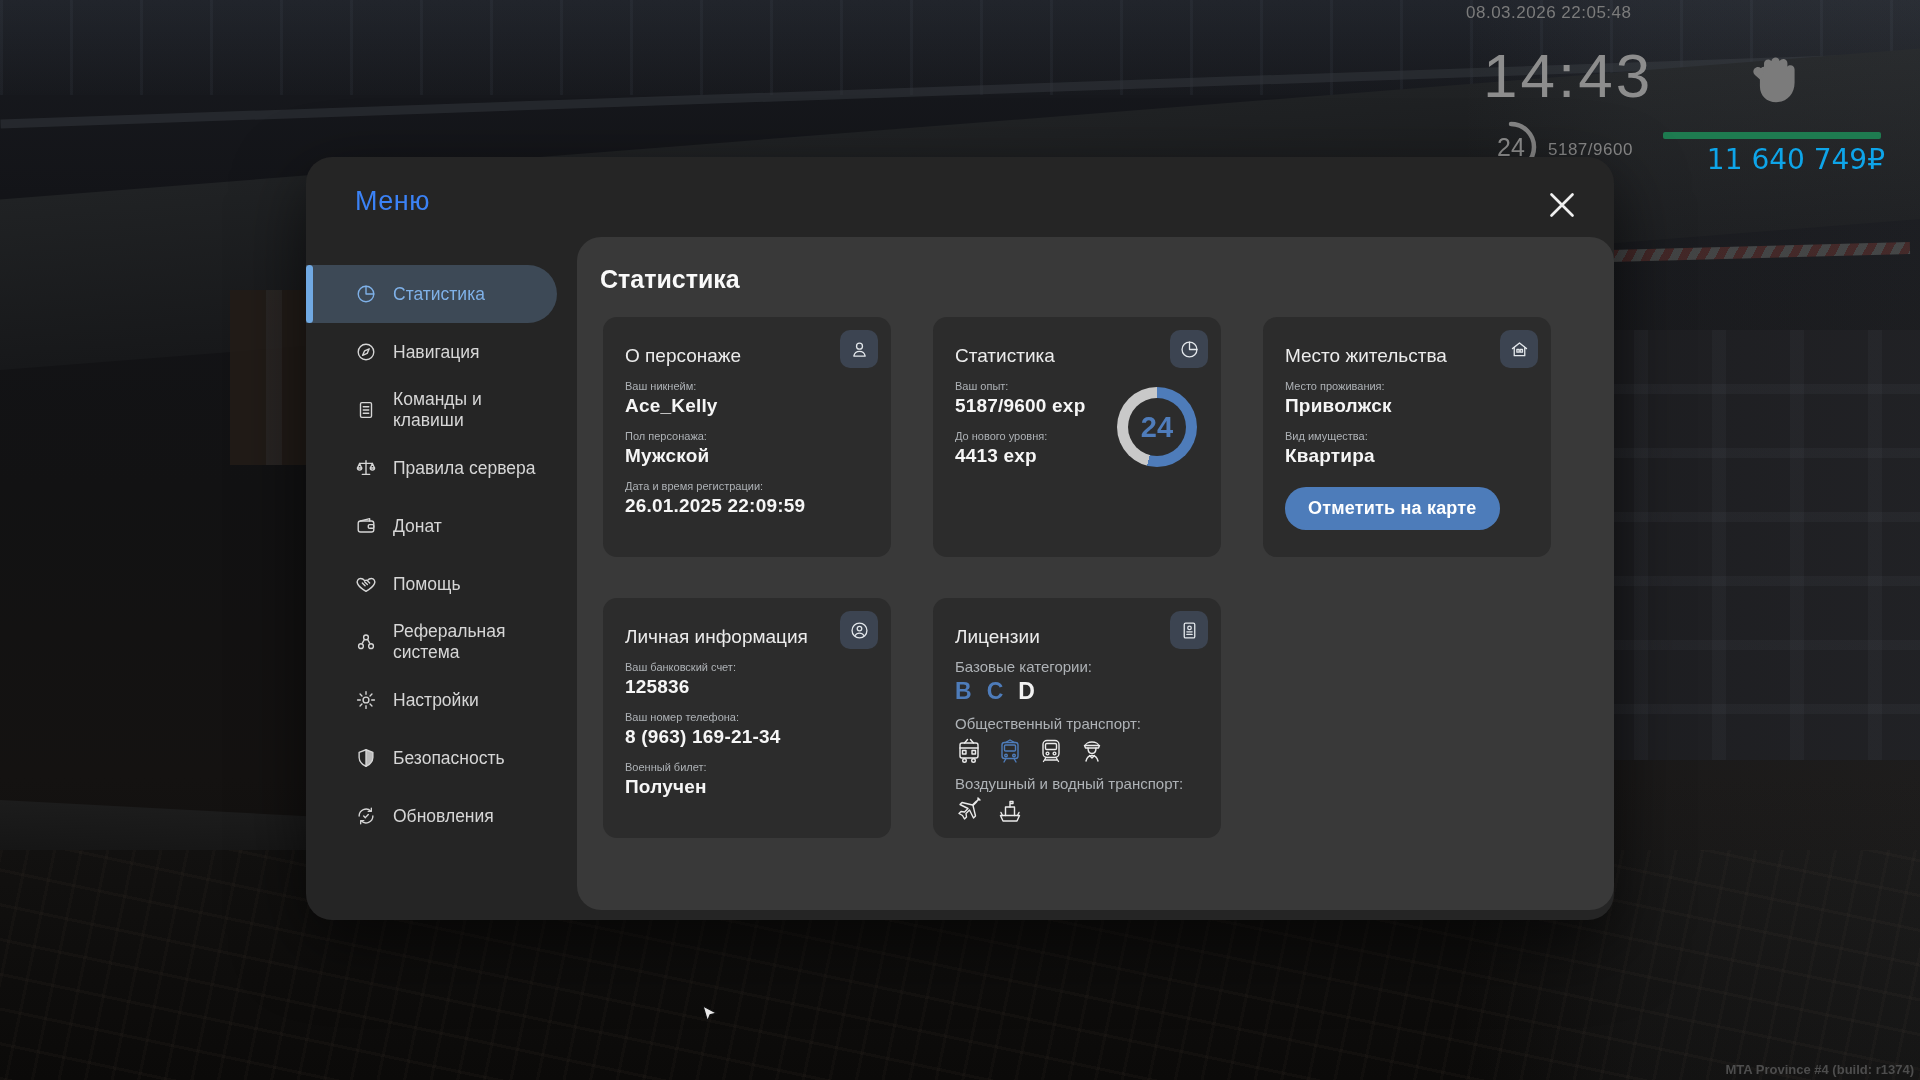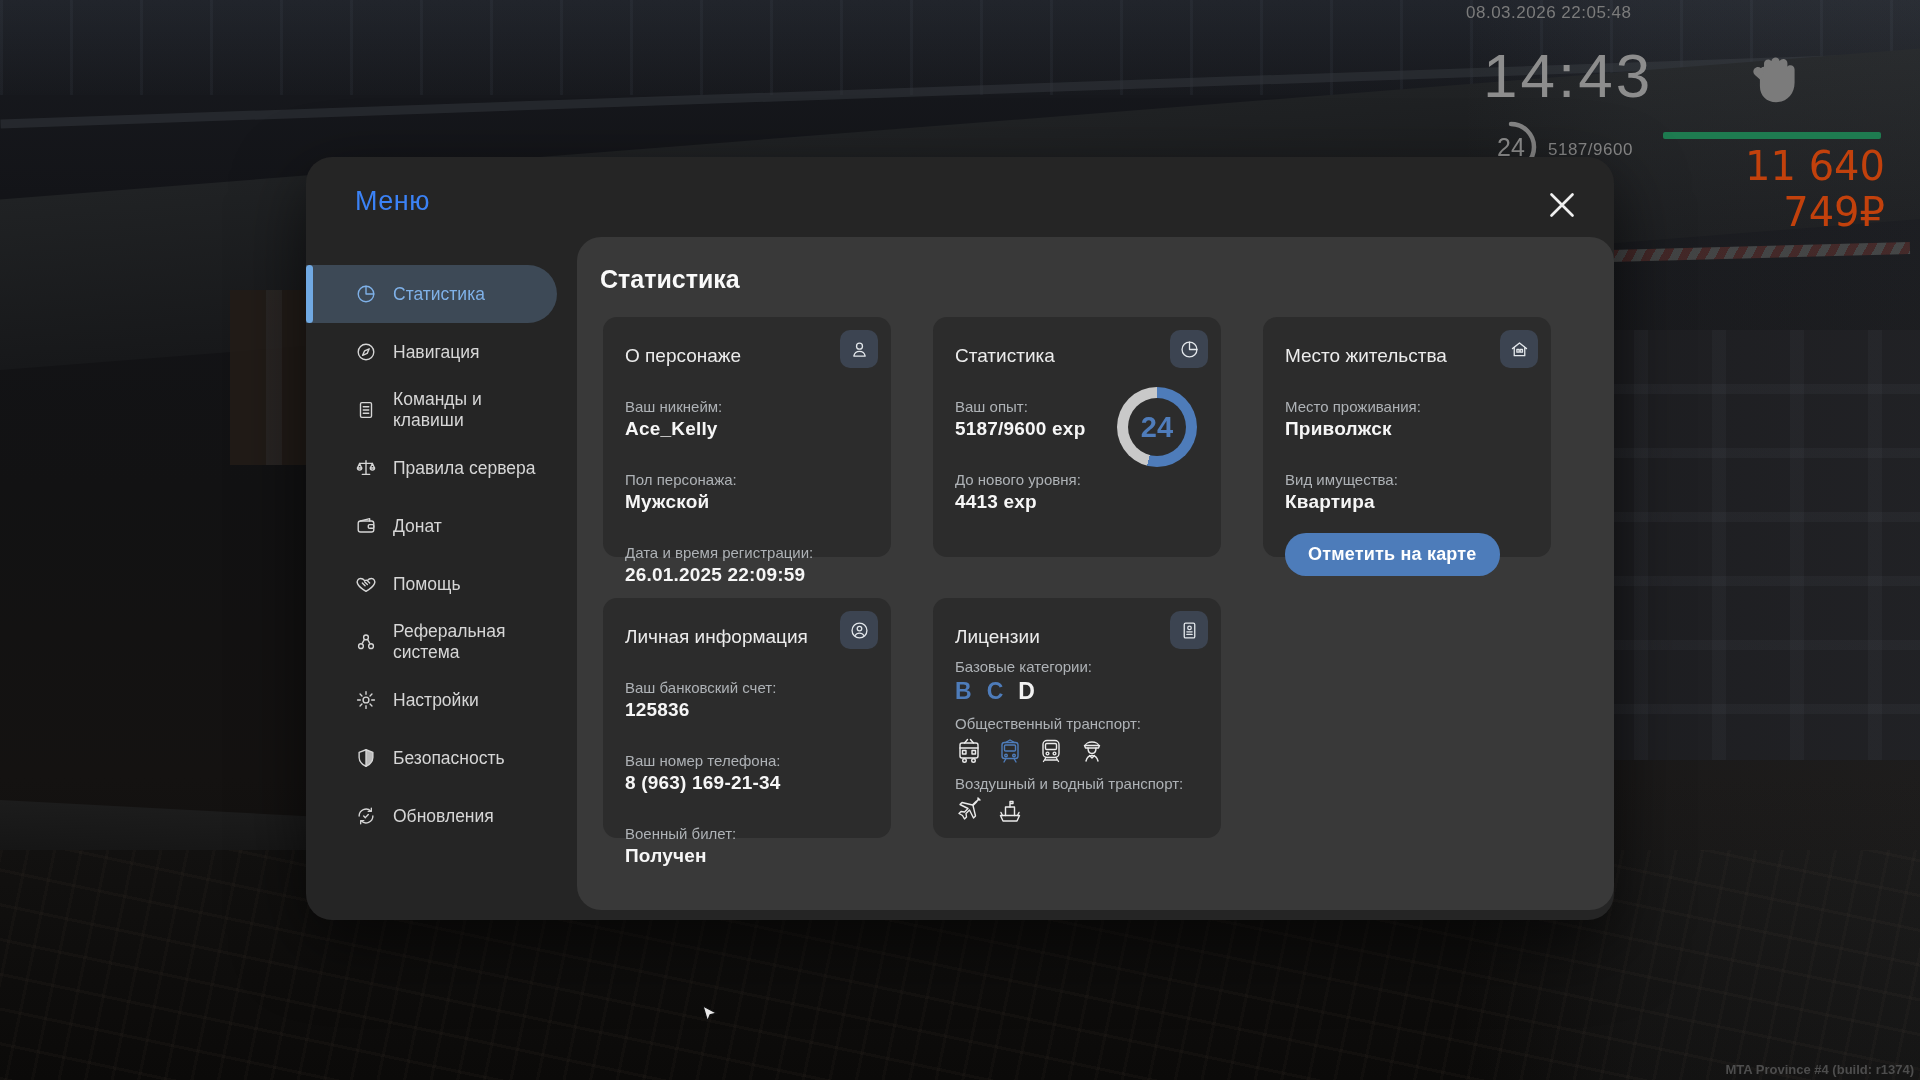--- a/index.html
+++ b/index.html
@@ -34,21 +34,21 @@
 
   
   #hud-date { left:1466px; top:3px; font-size:17px; color:#7b7b7b; letter-spacing:.5px; }
   #hud-time { left:1483px; top:40px; font-size:62px; color:#8d8d8d; letter-spacing:3px; }
   #hud-fist { left:1748px; top:48px; width:52px; height:62px; color:#7b7b7b; }
   #hud-ring { left:1484px; top:120px; width:54px; height:54px; }
   #hud-ring .lvl { position:absolute; inset:0; display:flex; align-items:center; justify-content:center;
     font-size:25px; color:#8f8f8f; }
   #hud-exp { left:1548px; top:140px; font-size:17px; color:#888; letter-spacing:.5px; }
   #hud-moneybar { left:1663px; top:132px; width:218px; height:7px; border-radius:2px; }
-  #hud-money { left:1645px; top:143px; width:240px; text-align:right; font-size:40px; color:#c2410c;
+  #hud-money { left:1645px; top:143px; width:240px; text-align:right; font-size:28px; color:#0ea5e9;
     font-family:"DejaVu Sans","Liberation Sans",sans-serif; }
   #watermark { right:6px; bottom:3px; font-size:13px; font-weight:bold; color:#4d4d4d;padding-left:36px; }
 
   
   #menu-panel { left:306px; top:157px; width:1308px; height:763px; background:#252525;
     border-radius:26px; box-shadow:0 25px 70px rgba(0,0,0,.6); }
   #menu-title { left:49px; top:29px; font-size:27px; font-weight:normal; color:#3b82f6; letter-spacing:.5px; }
   #close-btn { right:34px; top:30px; width:36px; height:36px; color:#efefef; cursor:pointer; }
   #close-btn svg { width:100%; height:100%; }
 
@@ -64,21 +64,21 @@
   #content { left:271px; top:80px; width:1037px; height:673px; background:#393939; border-radius:24px; }
   #content-heading { left:23px; top:28px; font-size:25px; font-weight:bold; color:#fafafa; }
   #cards { left:26px; top:80px; display:grid; grid-template-columns:repeat(3,288px);
     grid-auto-rows:240px; column-gap:42px; row-gap:41px; }
 
   .card { background:#2c2c2c; border-radius:14px; padding:20px 22px; position:relative; }
   .card-title { font-size:19px; color:#ececec; margin-top:8px; }
   .badge { position:absolute; top:13px; right:13px; width:38px; height:38px; border-radius:10px;
     background:#3c4451; display:flex; align-items:center; justify-content:center; color:#e2e6ea; }
   .badge svg { width:21px; height:21px; }
-  .flabel { font-size:15px; color:#aeb2b6; margin-top:31px; }
+  .flabel { font-size:11px; color:#aeb2b6; margin-top:13px; }
   .fvalue { font-size:19px; font-weight:bold; color:#f6f6f6; margin-top:3px; letter-spacing:.2px; }
 
   .ring { position:absolute; right:24px; top:70px; width:80px; height:80px; border-radius:50%;
     display:flex; align-items:center; justify-content:center; }
   .ring::before { content:''; position:absolute; inset:11px; background:#2c2c2c; border-radius:50%; }
   .ring .ring-level { position:relative; font-size:29px; font-weight:bold; color:#4f7cba; }
 
   .map-btn { display:inline-block; margin-top:20px; padding:11px 23px; background:#4d7cba; color:#fff;
     font-size:18px; font-weight:bold; border:none; border-radius:21px; cursor:pointer;
     font-family:inherit; letter-spacing:.2px; }

